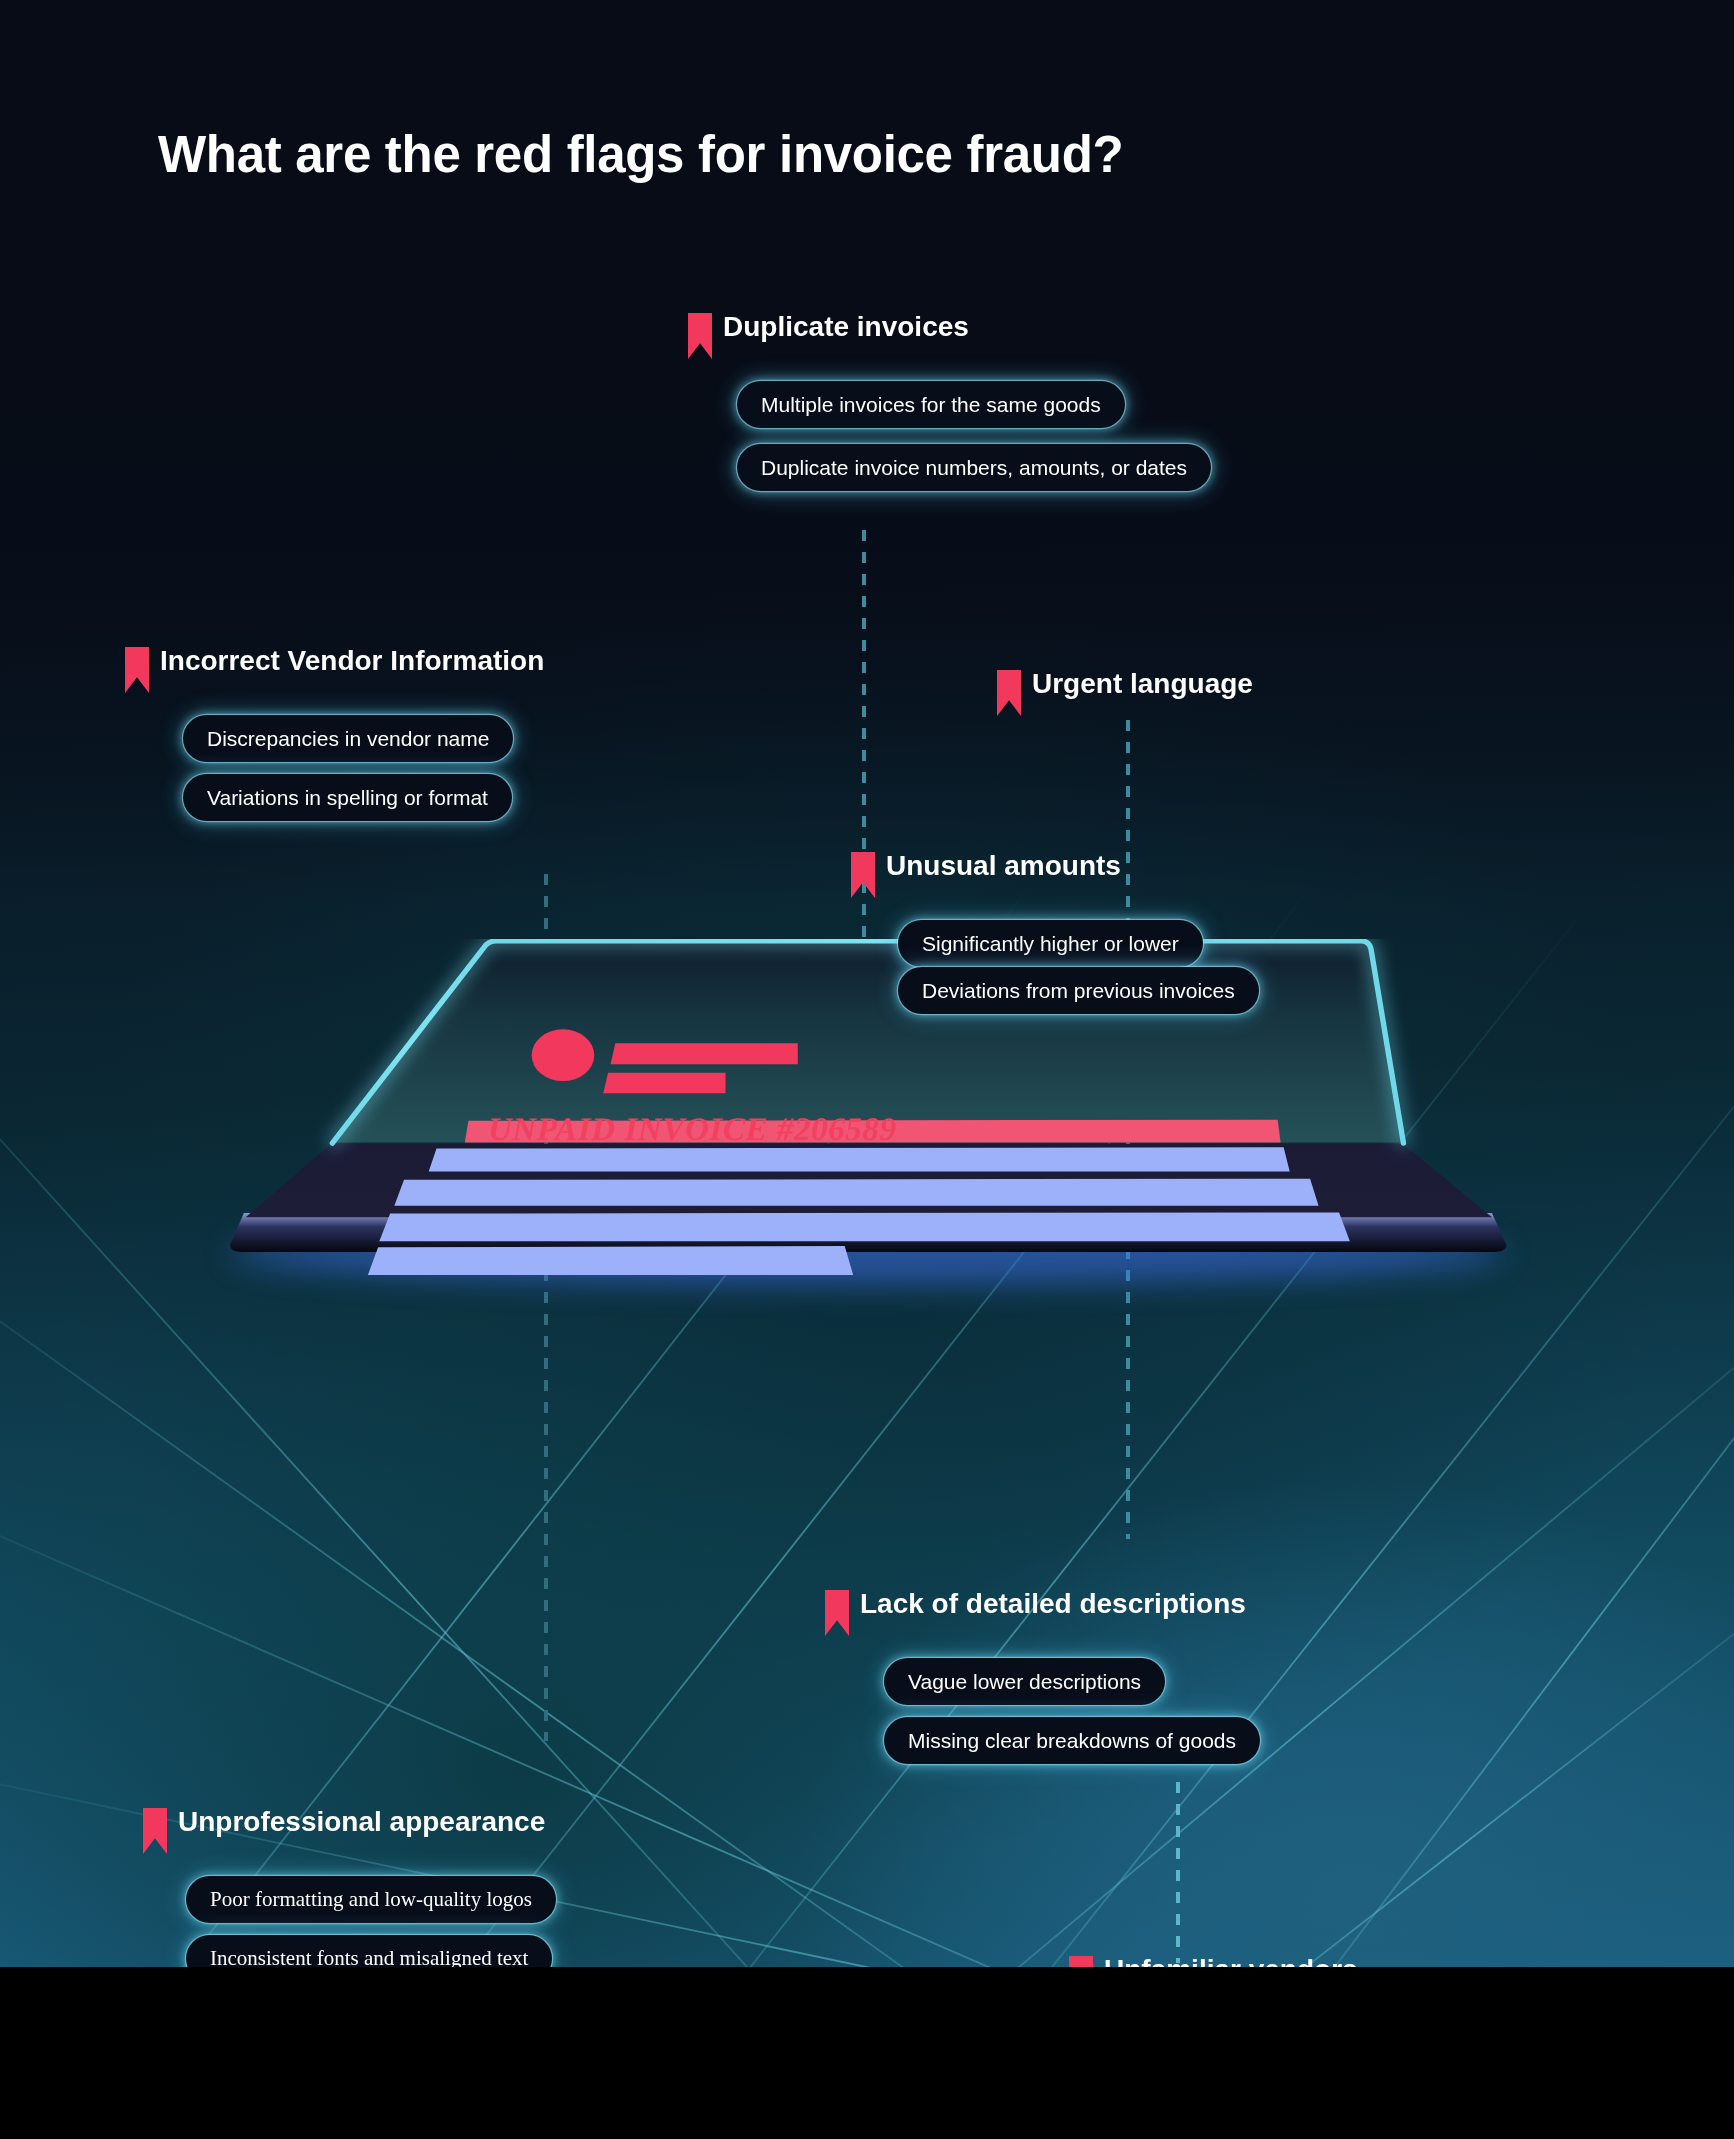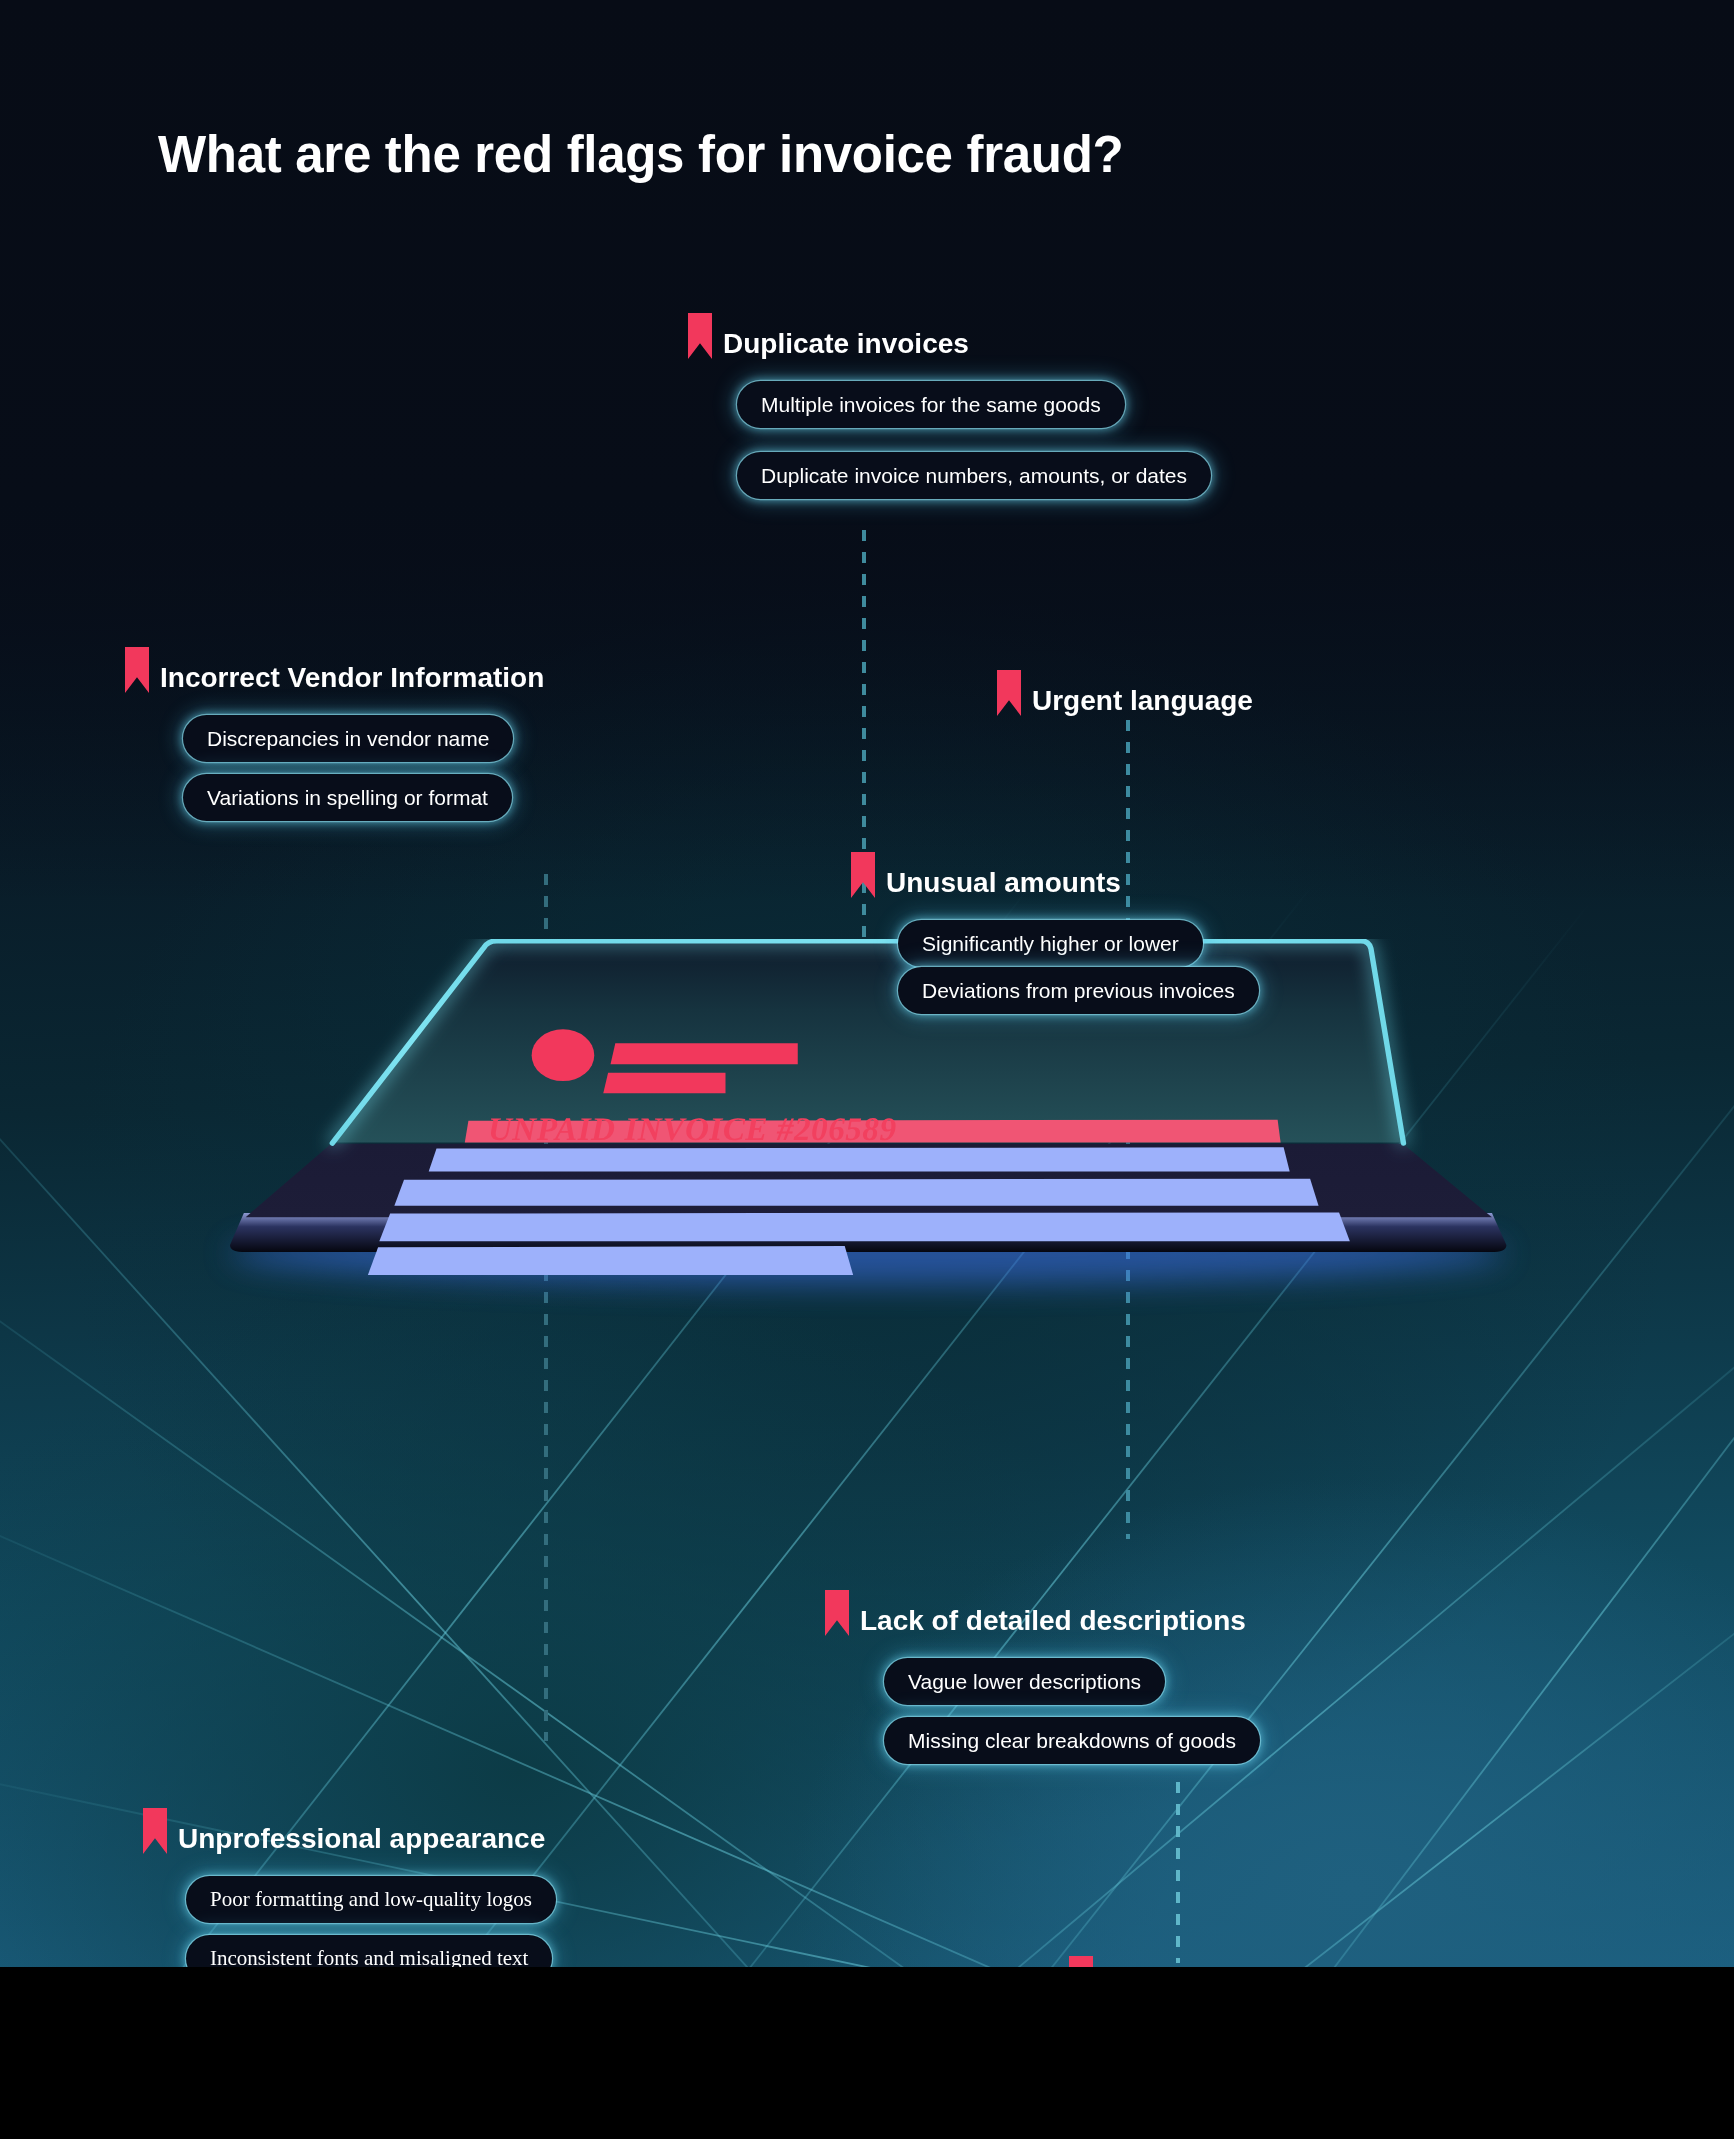--- a/index.html
+++ b/index.html
@@ -47,21 +47,21 @@
   .flag {
     width:24px; height:46px; flex:0 0 24px;
     background:#f2385c;
     clip-path:polygon(0 0,100% 0,100% 100%,50% 66%,0 100%);
     display:block;
   }
 
   
   .grp { position:absolute; }
   .grp-head {
-    display:flex; align-items:flex-end; gap:11px;
+    display:flex; align-items:flex-start; gap:11px;
     white-space:nowrap;
   }
   .grp-head .ttl {
     font-size:28px; font-weight:bold; color:#fff;
     line-height:31px; margin-top:-1.8px;
   }
 
   
   .chips { display:flex; flex-direction:column; }
   .chips.left  { align-items:flex-start; }
@@ -198,21 +198,21 @@
     </svg>
   </div>
 
   <div class="inv-title">UNPAID INVOICE #206589</div>
 
   <div class="grp" style="left:688px; top:313px;">
     <div class="grp-head">
       <span class="flag"></span>
       <span class="ttl">Duplicate invoices</span>
     </div>
-    <div class="chips left" style="margin-top:22px; margin-left:49px; gap:24px;">
+    <div class="chips left" style="margin-top:22px; margin-left:49px; gap:16px;">
       <div class="chip">Multiple invoices for the same goods</div>
       <div class="chip">Duplicate invoice numbers, amounts, or dates</div>
     </div>
   </div>
 
   <div class="grp" style="left:125px; top:647px;">
     <div class="grp-head">
       <span class="flag"></span>
       <span class="ttl">Incorrect Vendor Information</span>
     </div>

